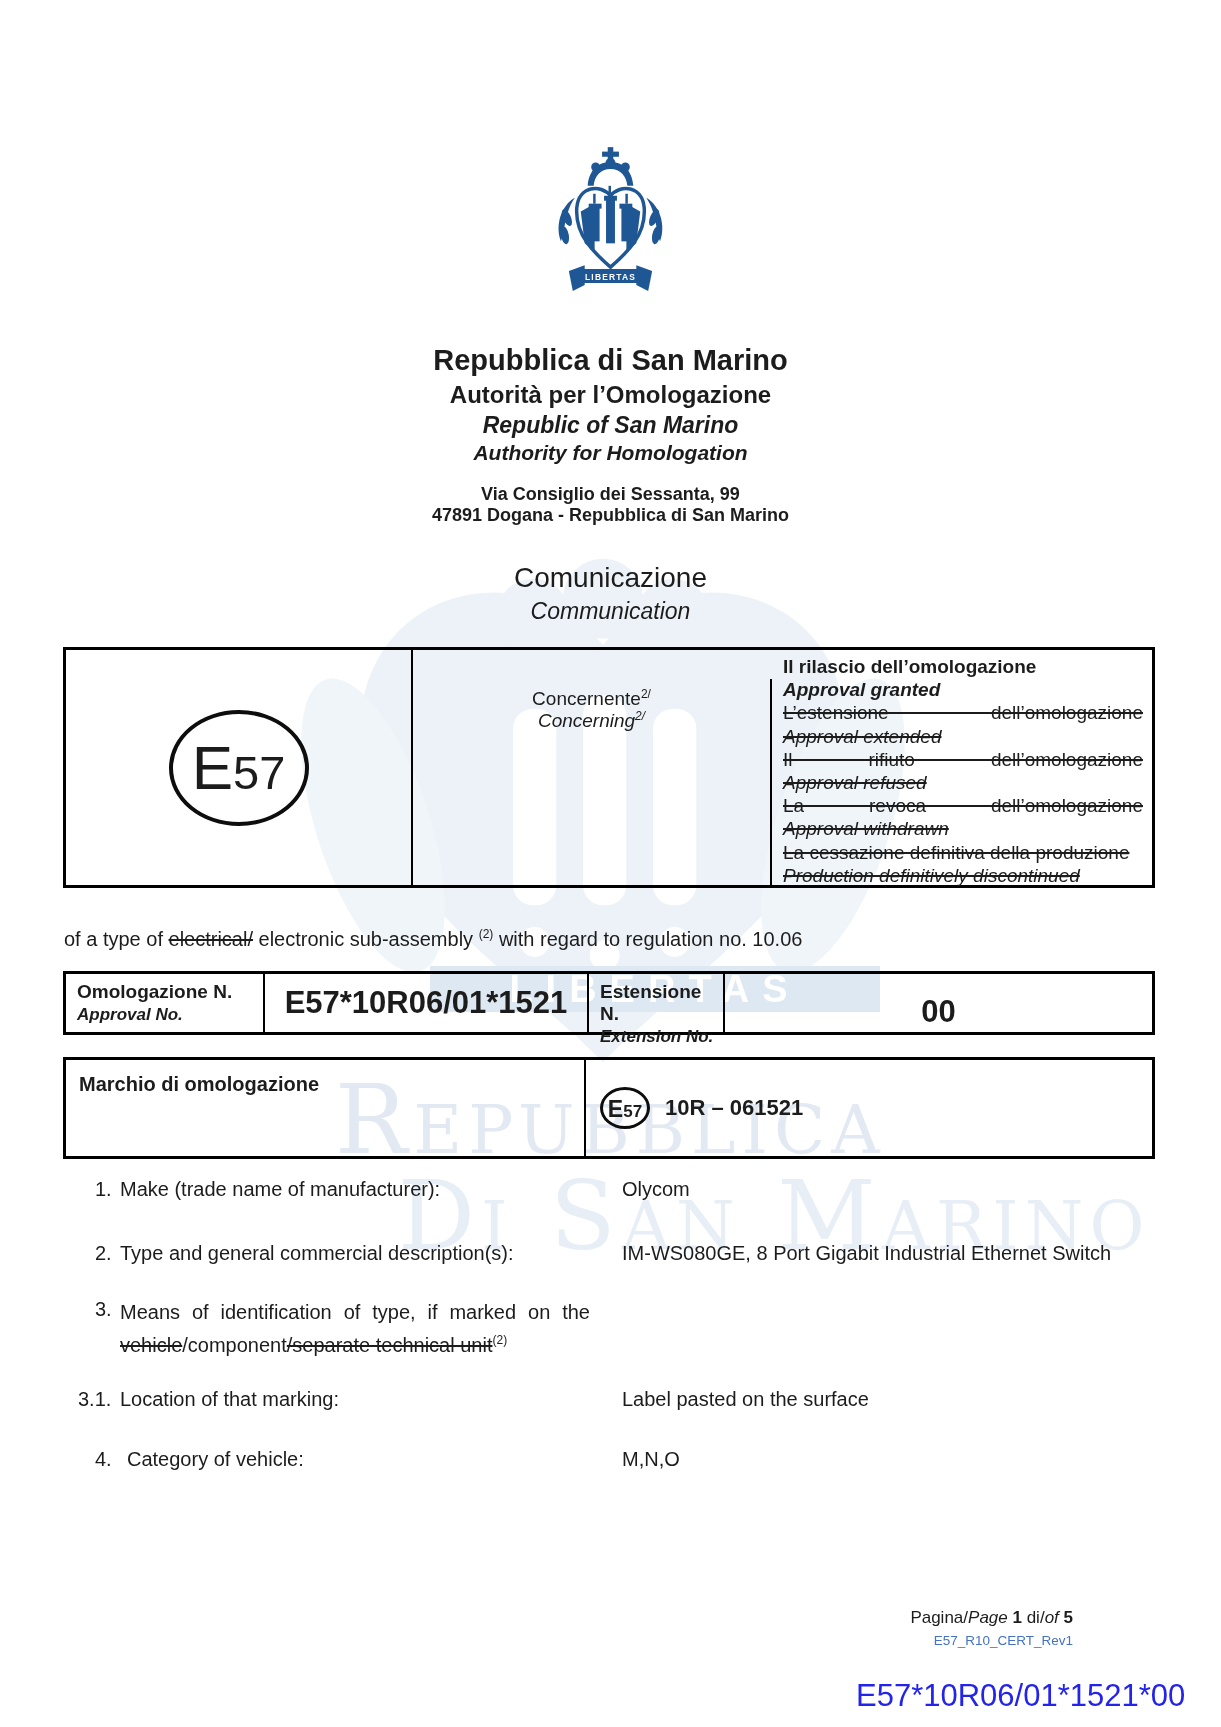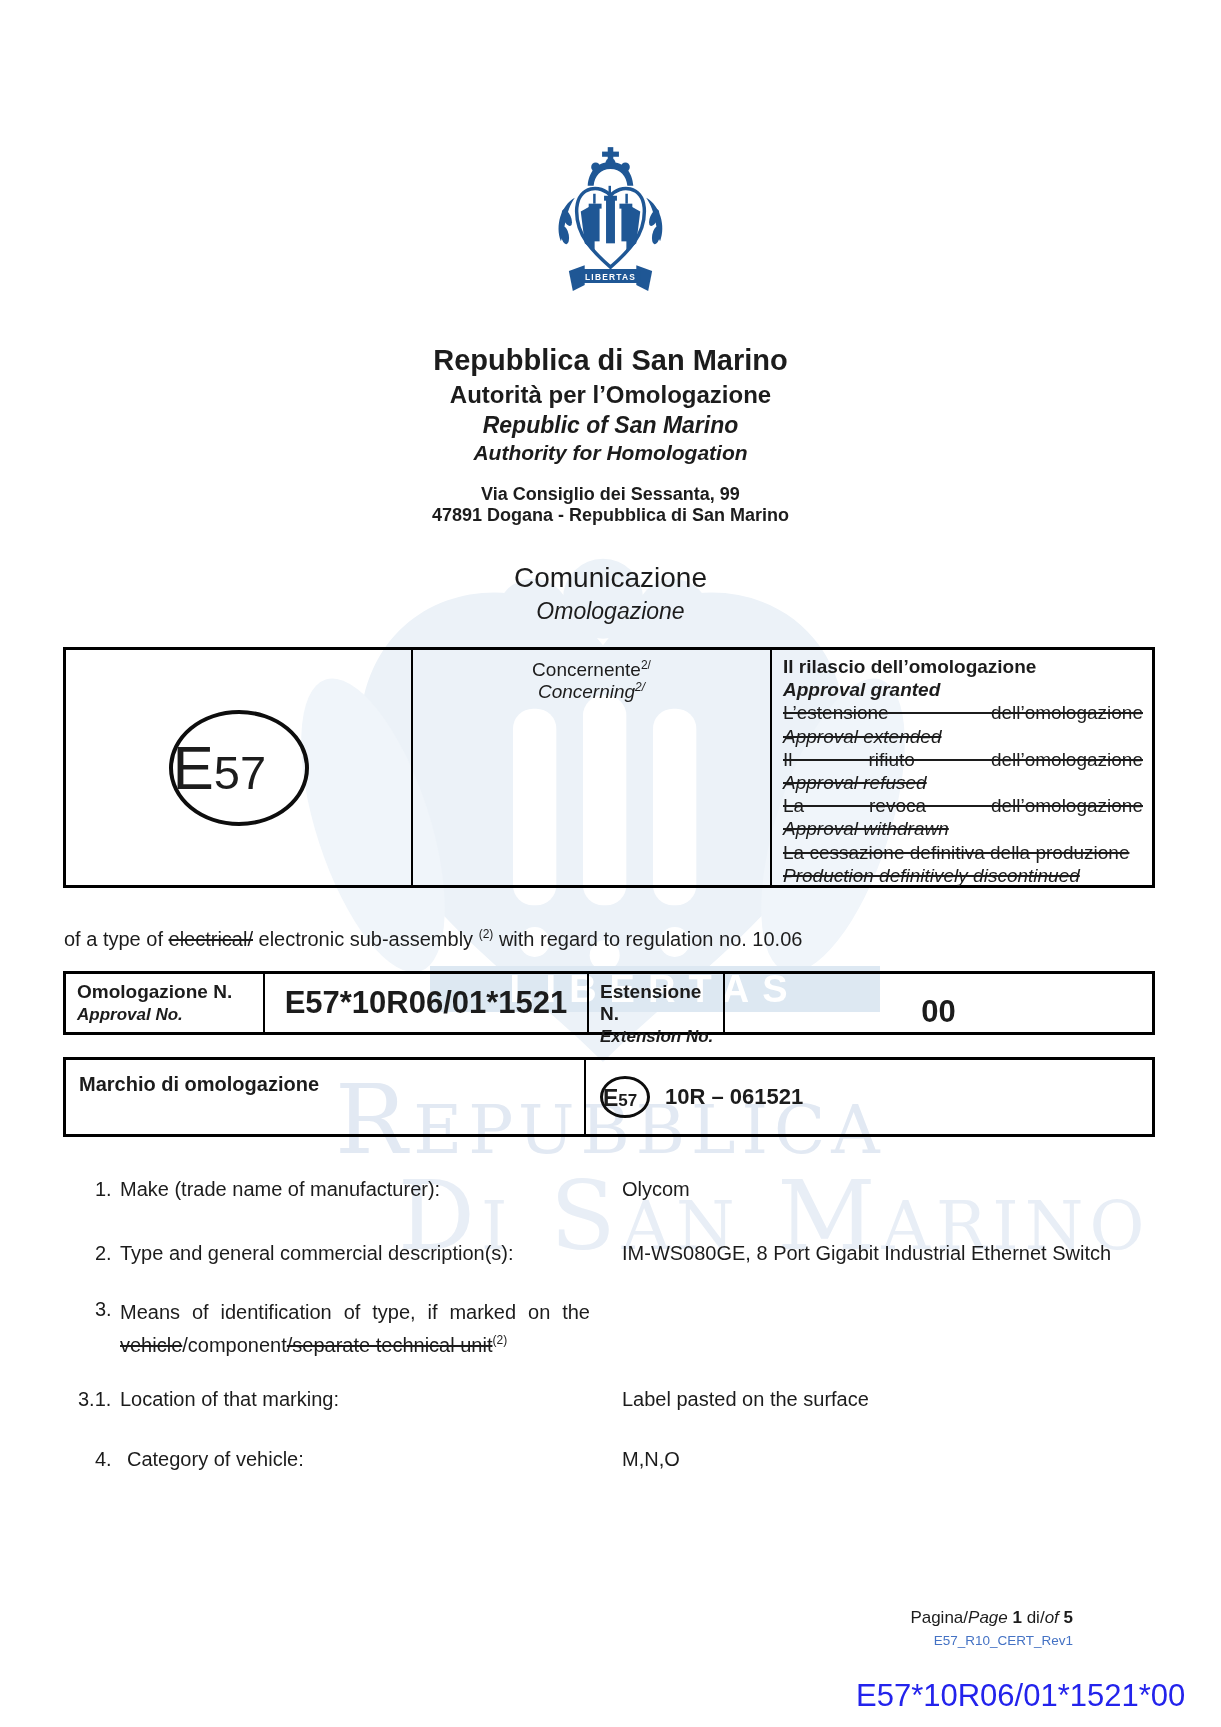--- a/index.html
+++ b/index.html
@@ -29,32 +29,32 @@
   .addr1{top:484px;font-size:18px;font-weight:bold;}
   .addr2{top:505px;font-size:18px;font-weight:bold;}
   .doc-title   {top:562px;font-size:28px;}
   .doc-title-en{top:598px;font-size:23px;font-style:italic;}
 
   sup.fnote{font-size:12px;vertical-align:super;line-height:0;}
 
   
   .tbl1{position:absolute;left:63px;top:647px;width:1092px;height:241px;border:3px solid #000;display:flex;}
   .tbl1 .c1{width:347px;border-right:2.5px solid #000;display:flex;align-items:center;justify-content:center;}
-  .tbl1 .c2{width:359px;border-right:2.5px solid #000;text-align:center;padding-top:9px;font-size:19px;}
+  .tbl1 .c2{width:359px;border-right:2.5px solid #000;text-align:center;padding-top:9px;font-size:19px;margin-top:29px;}
   .tbl1 .c2 .en{font-style:italic;}
   .tbl1 .c3{flex:1;padding:5px 9px 0 11px;font-size:19px;line-height:23.2px;}
   .tbl1 .c3 .line{display:block;}
   .line.en{font-style:italic;}
   .line.b{font-weight:bold;}
   .line.strike{text-decoration:line-through;text-decoration-thickness:2px;}
   .line.spread{text-align:justify;text-align-last:justify;}
   .strike{text-decoration:line-through;text-decoration-thickness:2px;}
 
   
-  .badge{border:4px solid #0d0d0d;border-radius:50%;text-align:left;white-space:nowrap;}
+  .badge{border:4px solid #0d0d0d;border-radius:50%;text-align:center;white-space:nowrap;}
   .badge-big{width:140px;height:116px;padding-top:23px;}
   .badge-big .be{font-size:62px;line-height:1;}
   .badge-big .bn{font-size:47px;line-height:1;}
   .badge-small{width:50px;height:42px;border-width:3px;padding-top:7px;}
   .badge-small .be{font-size:23px;line-height:1;}
   .badge-small .bn{font-size:17px;line-height:1;}
 
   
   .type-line{position:absolute;left:64px;top:928px;font-size:20px;}
 
@@ -63,21 +63,21 @@
   .tbl2 .lab{padding:7px 0 0 11px;}
   .tbl2 .a{width:199px;border-right:2.5px solid #000;}
   .tbl2 .b{width:324px;border-right:2.5px solid #000;display:flex;align-items:center;justify-content:center;
            font-size:31px;font-weight:bold;}
   .tbl2 .c{width:136px;border-right:2.5px solid #000;}
   .tbl2 .d{flex:1;display:flex;align-items:center;justify-content:center;font-size:31px;font-weight:bold;margin-top:18px;}
   .lab .it{display:block;font-size:19px;font-weight:bold;}
   .lab .en{display:block;font-size:17px;font-weight:bold;font-style:italic;margin-top:2px;}
 
   
-  .tbl3{position:absolute;left:63px;top:1057px;width:1092px;height:80px;border:3px solid #000;display:flex;}
+  .tbl3{position:absolute;left:63px;top:1057px;width:1092px;height:102px;border:3px solid #000;display:flex;}
   .tbl3 .l{width:520px;border-right:2.5px solid #000;padding:13px 0 0 13px;}
   .tbl3 .l .it{display:block;font-size:20px;font-weight:bold;}
   .tbl3 .l .en{display:block;font-size:19px;font-weight:bold;font-style:italic;margin-top:2px;}
   .tbl3 .r{flex:1;display:flex;align-items:center;gap:15px;padding-left:14px;font-size:22px;font-weight:bold;}
 
   
   .item{position:absolute;font-size:20px;line-height:27px;}
   .item .no{display:inline-block;vertical-align:top;}
   .item .val{position:absolute;top:0;white-space:nowrap;}
   #it1{left:95px;top:1176px;} #it2{left:95px;top:1240px;}
@@ -154,21 +154,21 @@
       <text x="60" y="134.5" font-size="8.5" font-weight="bold" fill="#ffffff" text-anchor="middle" font-family="Liberation Sans, sans-serif" letter-spacing="1.2">LIBERTAS</text>
     </svg>
 
     <div class="cline t-title">Repubblica di San Marino</div>
     <div class="cline t-sub">Autorità per l’Omologazione</div>
     <div class="cline t-title-en">Republic of San Marino</div>
     <div class="cline t-sub-en">Authority for Homologation</div>
     <div class="cline addr1">Via Consiglio dei Sessanta, 99</div>
     <div class="cline addr2">47891 Dogana - Repubblica di San Marino</div>
     <div class="cline doc-title">Comunicazione</div>
-    <div class="cline doc-title-en">Omologazione</div>
+    <div class="cline doc-title-en">Communication</div>
 
     <div class="tbl1">
       <div class="c1">
         <div class="badge badge-big">
           <span class="be">E</span><span class="bn">57</span>
         </div>
       </div>
       <div class="c2">
         <div><span>Concernente</span><sup class="fnote">2/</sup></div>
         <div class="en"><span>Concerning</span><sup class="fnote">2/</sup></div>

